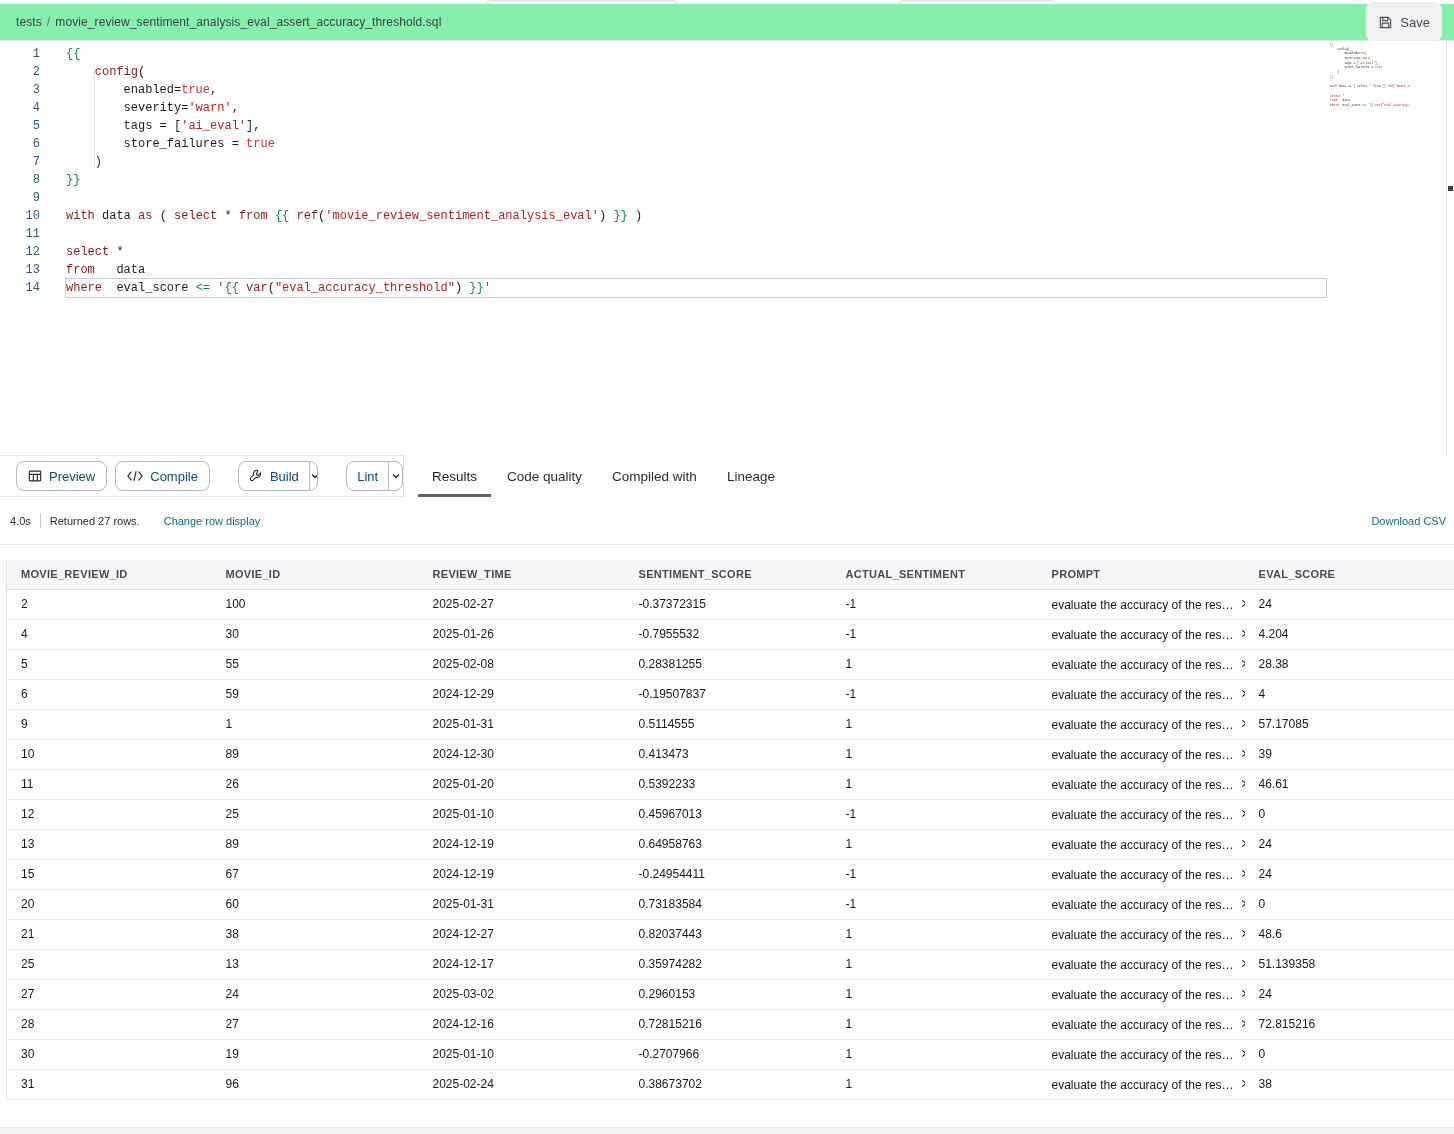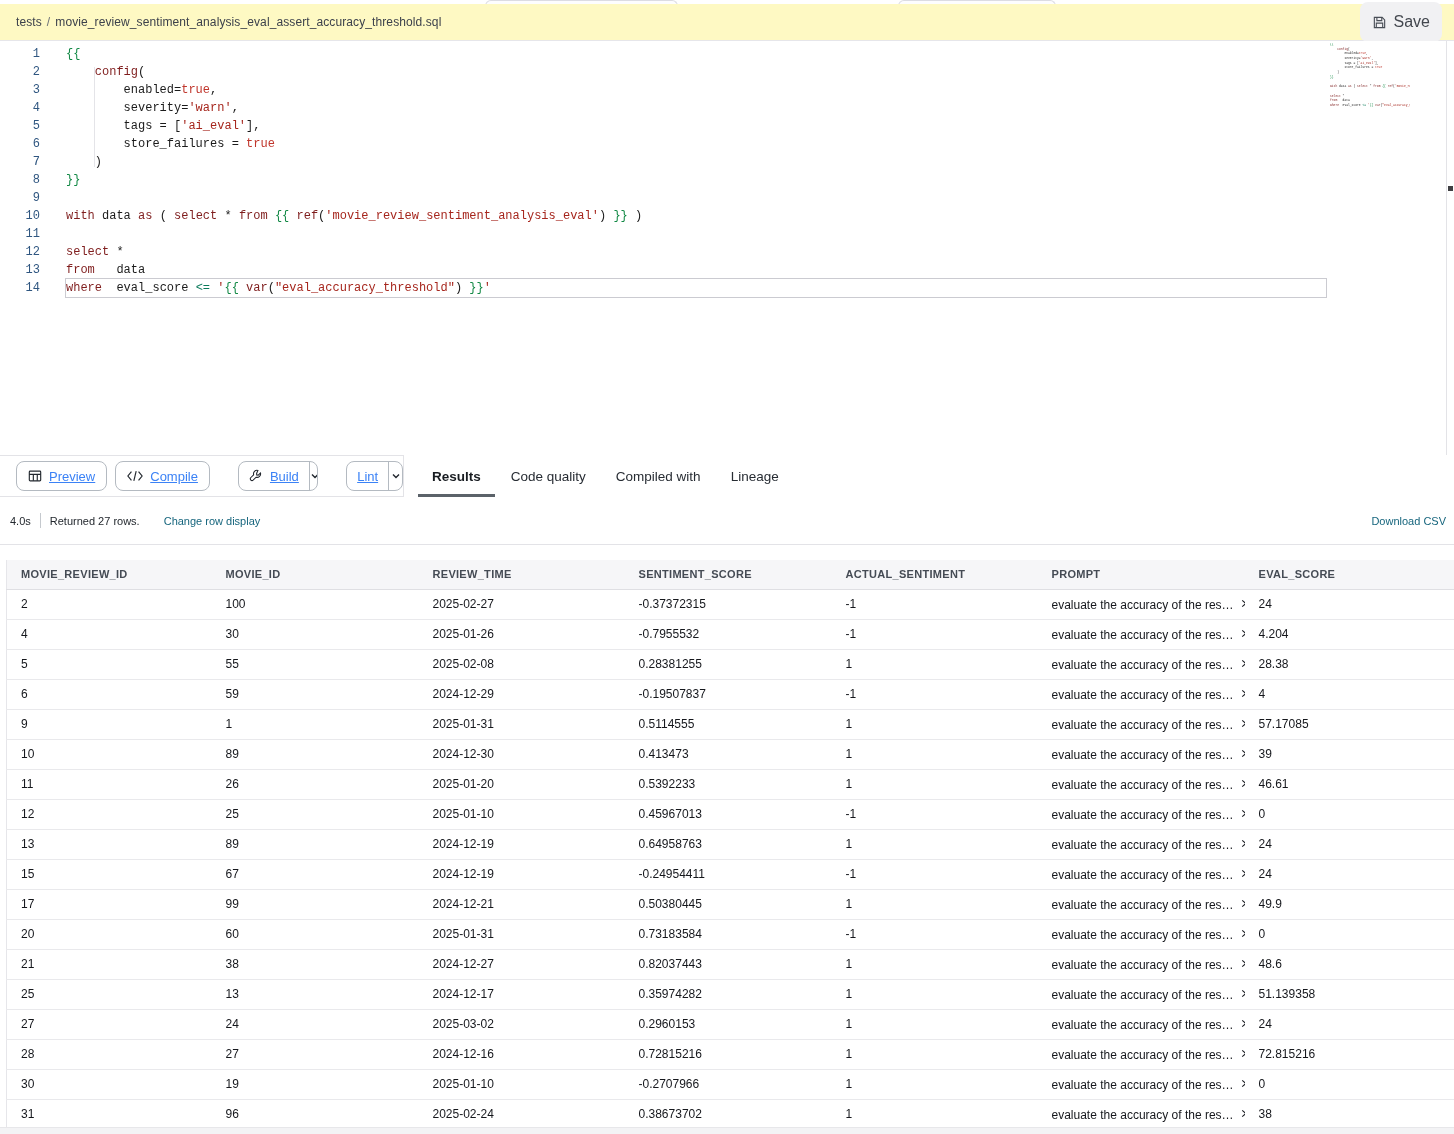--- a/index.html
+++ b/index.html
@@ -4,24 +4,24 @@
 <style>
   * { margin:0; padding:0; box-sizing:border-box; }
   html,body { width:1454px; height:1134px; background:#fff; font-family:"Liberation Sans", sans-serif; overflow:hidden; }
   body { position:relative; color:#1c1f24; }
 
   
   .topstrip { position:absolute; top:0; left:0; width:100%; height:4px; background:#fff; }
   .ghost-tab { position:absolute; top:0; height:6px; border:1px solid #dcdce2; border-bottom:none; border-radius:6px 6px 0 0; background:#fdfdfe; }
 
   
-  .header { position:absolute; top:4px; left:0; width:100%; height:37px; background:#fef9c3; border-bottom:1px solid #e6e6ea; display:flex; align-items:center; padding:0 12px 0 16px; }
+  .header { position:absolute; top:4px; left:0; width:100%; height:37px; background:#86efac; border-bottom:1px solid #e6e6ea; display:flex; align-items:center; padding:0 12px 0 16px; }
   .breadcrumb { font-size:12px; color:#3c414b; letter-spacing:.1px; }
   .breadcrumb .sep { margin:0 5px; color:#6b7077; }
-  .save-btn { margin-left:auto; height:40px; padding:16px 12px; background:#f1f1f3; border:none; border-radius:8px; display:flex; align-items:center; gap:7px; font-size:16px; color:#43474e; cursor:pointer; font-family:"Liberation Sans", sans-serif; }
+  .save-btn { margin-left:auto; height:40px; padding:16px 12px; background:#f1f1f3; border:none; border-radius:8px; display:flex; align-items:center; gap:7px; font-size:13px; color:#43474e; cursor:pointer; font-family:"Liberation Sans", sans-serif; }
 
   
   .editor { position:absolute; top:41px; left:0; width:100%; height:414px; background:#fff; font-family:"Liberation Mono", monospace; }
   .code { position:absolute; top:4px; left:0; right:60px; }
   .cl { display:flex; height:18px; font-size:12px; line-height:18px; }
   .ln { flex:0 0 40px; text-align:right; color:#2f5680; }
   .ct { margin-left:26px; white-space:pre; flex:0 0 auto; }
   .cl.active .ct { width:1260px; outline:1px solid #cbcbd1; }
   .tk-kw   { color:#7f1d1d; }
   .tk-jinja{ color:#118844; }
@@ -32,28 +32,28 @@
   .indent-guide { position:absolute; left:94px; top:26px; height:100px; width:1px; background:#e4e4e8; }
   .minimap { position:absolute; top:2px; right:44px; width:80px; height:112px; overflow:hidden; }
   .minimap .cl { height:4.7px; font-size:3px; line-height:4.7px; }
   .minimap .ct { margin-left:0; }
   .scroll-rail { position:absolute; right:0; top:0; width:8px; height:100%; border-left:1px solid #e3e3e7; }
   .scroll-thumb { position:absolute; top:145px; left:1px; width:5px; height:5px; background:#3f3f42; }
 
   
   .toolbar { position:absolute; top:455px; left:0; width:100%; height:42px; display:flex; }
   .tb-left { width:404px; height:100%; border-top:1px solid #e3e3e7; border-bottom:1px solid #e3e3e7; border-right:1px solid #e3e3e7; display:flex; align-items:center; gap:8px; padding-left:16px; background:#fff; }
-  .btn, .split { height:30px; border:1px solid #b4bac1; border-radius:8px; background:#fff; display:flex; align-items:center; font-size:13px; color:#3b82f6; cursor:pointer; font-family:"Liberation Sans", sans-serif;text-decoration:underline; }
+  .btn, .split { height:30px; border:1px solid #b4bac1; border-radius:8px; background:#fff; display:flex; align-items:center; font-size:13px; color:#0c4a6e; cursor:pointer; font-family:"Liberation Sans", sans-serif; }
   .btn { padding:0 11px; gap:7px; }
   .split { padding:0; overflow:hidden;margin-left:20px; }
   .split .main { display:flex; align-items:center; gap:7px; padding:0 10px; height:100%; border-right:1px solid #b4bac1; }
   .split .caret { display:flex; align-items:center; justify-content:center; width:26px; height:100%; }
   .tabs { flex:1; display:flex; align-items:stretch; padding-left:14px; gap:2px; background:#fff; }
   .tab { display:flex; align-items:center; padding:0 14px; font-size:13.5px; color:#272c33; position:relative; cursor:pointer; }
-  .tab.active { color:#181c21;font-weight:bold; }
+  .tab.active { color:#181c21; }
   .tab.active::after { content:""; position:absolute; left:0; right:0; bottom:0; height:3px; background:#5b6269; }
 
   
   .statusbar { position:absolute; top:497px; left:0; width:100%; height:48px; border-bottom:1px solid #e3e3e7; display:flex; align-items:center; padding:0 8px 0 10px; font-size:11px; color:#23282e; }
   .statusbar .vdiv { width:1px; height:15px; background:#c5c9ce; margin:0 9px; }
   .link { color:#16657d; cursor:pointer; }
   .statusbar .change { margin-left:24px; }
   .statusbar .dl { margin-left:auto; }
 
   
@@ -392,31 +392,20 @@
           <td>67</td>
           <td>2024-12-19</td>
           <td>-0.24954411</td>
           <td>-1</td>
           <td><span>evaluate the accuracy of the res…</span><span class="expand"><svg width="8" height="9" viewBox="0 0 8 10" fill="none" stroke="#1c1f24" stroke-width="1.2">
                 <path d="M2 1.5 L6 5 L2 8.5"></path>
               </svg></span></td>
           <td>24</td>
         </tr>
         <tr>
-          <td>17</td>
-          <td>99</td>
-          <td>2024-12-21</td>
-          <td>0.50380445</td>
-          <td>1</td>
-          <td><span>evaluate the accuracy of the res…</span><span class="expand"><svg width="8" height="9" viewBox="0 0 8 10" fill="none" stroke="#1c1f24" stroke-width="1.2">
-                <path d="M2 1.5 L6 5 L2 8.5"></path>
-              </svg></span></td>
-          <td>49.9</td>
-        </tr>
-        <tr>
           <td>20</td>
           <td>60</td>
           <td>2025-01-31</td>
           <td>0.73183584</td>
           <td>-1</td>
           <td><span>evaluate the accuracy of the res…</span><span class="expand"><svg width="8" height="9" viewBox="0 0 8 10" fill="none" stroke="#1c1f24" stroke-width="1.2">
                 <path d="M2 1.5 L6 5 L2 8.5"></path>
               </svg></span></td>
           <td>0</td>
         </tr>

